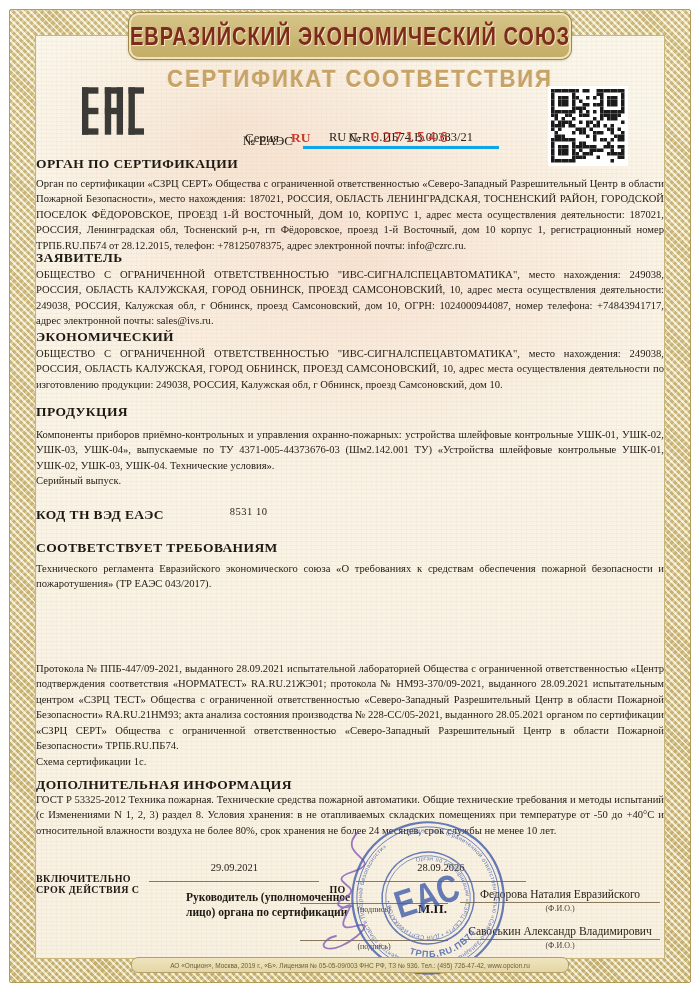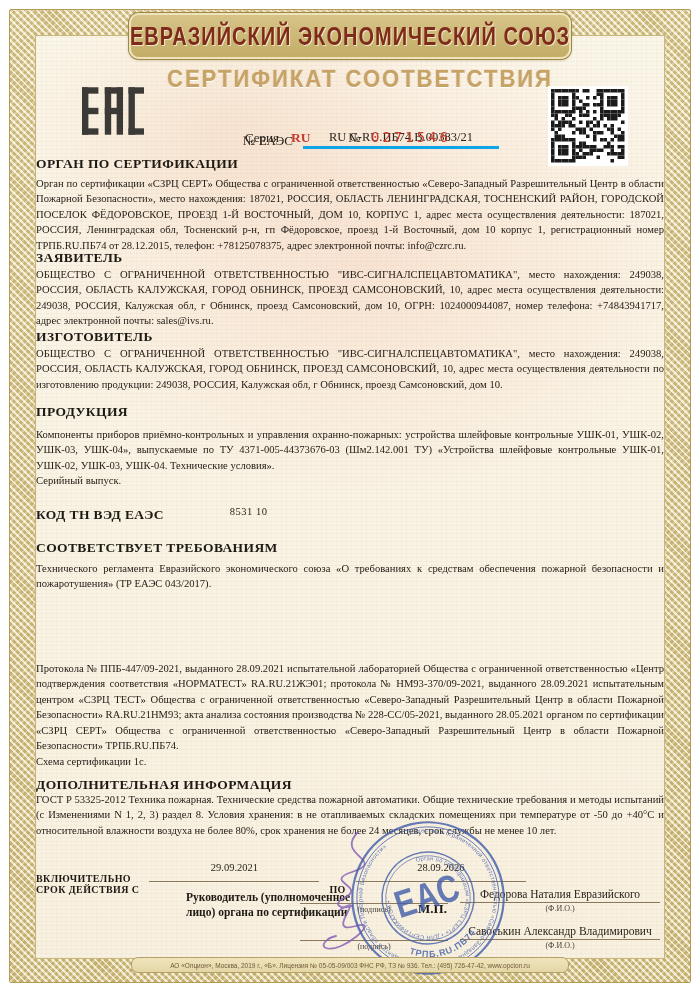--- a/index.html
+++ b/index.html
@@ -371,21 +371,21 @@
         <rect x="24.0" y="73.0" width="3.5" height="3.5" fill="#1b1b1b"></rect>
         <rect x="62.5" y="73.0" width="3.5" height="3.5" fill="#1b1b1b"></rect>
       </svg></div>
 
   <div class="sec-head" id="sec-organ-h">ОРГАН ПО СЕРТИФИКАЦИИ</div>
   <div class="sec-body" id="sec-organ-b">Орган по сертификации «СЗРЦ СЕРТ» Общества с ограниченной ответственностью «Северо-Западный Разрешительный Центр в области Пожарной Безопасности», место нахождения: 187021, РОССИЯ, ОБЛАСТЬ ЛЕНИНГРАДСКАЯ, ТОСНЕНСКИЙ РАЙОН, ГОРОДСКОЙ ПОСЕЛОК ФЁДОРОВСКОЕ, ПРОЕЗД 1-Й ВОСТОЧНЫЙ, ДОМ 10, КОРПУС 1, адрес места осуществления деятельности: 187021, РОССИЯ, Ленинградская обл, Тосненский р-н, гп Фёдоровское, проезд 1-й Восточный, дом 10 корпус 1, регистрационный номер ТРПБ.RU.ПБ74 от 28.12.2015, телефон: +78125078375, адрес электронной почты: info@czrc.ru.</div>
 
   <div class="sec-head" id="sec-applicant-h">ЗАЯВИТЕЛЬ</div>
   <div class="sec-body" id="sec-applicant-b">ОБЩЕСТВО С ОГРАНИЧЕННОЙ ОТВЕТСТВЕННОСТЬЮ "ИВС-СИГНАЛСПЕЦАВТОМАТИКА", место нахождения: 249038, РОССИЯ, ОБЛАСТЬ КАЛУЖСКАЯ, ГОРОД ОБНИНСК, ПРОЕЗД САМСОНОВСКИЙ, 10, адрес места осуществления деятельности: 249038, РОССИЯ, Калужская обл, г Обнинск, проезд Самсоновский, дом 10, ОГРН: 1024000944087, номер телефона: +74843941717, адрес электронной почты: sales@ivs.ru.</div>
 
-  <div class="sec-head" id="sec-manufacturer-h">ИЗГОТОВИТЕЛЬ</div>
+  <div class="sec-head" id="sec-manufacturer-h">ЭКОНОМИЧЕСКИЙ</div>
   <div class="sec-body" id="sec-manufacturer-b">ОБЩЕСТВО С ОГРАНИЧЕННОЙ ОТВЕТСТВЕННОСТЬЮ "ИВС-СИГНАЛСПЕЦАВТОМАТИКА", место нахождения: 249038, РОССИЯ, ОБЛАСТЬ КАЛУЖСКАЯ, ГОРОД ОБНИНСК, ПРОЕЗД САМСОНОВСКИЙ, 10, адрес места осуществления деятельности по изготовлению продукции: 249038, РОССИЯ, Калужская обл, г Обнинск, проезд Самсоновский, дом 10.</div>
 
   <div class="sec-head" id="sec-product-h">ПРОДУКЦИЯ</div>
   <div class="sec-body" id="sec-product-b">
     <div>Компоненты приборов приёмно-контрольных и управления охранно-пожарных: устройства шлейфовые контрольные УШК-01, УШК-02, УШК-03, УШК-04», выпускаемые по ТУ 4371-005-44373676-03 (Шм2.142.001 ТУ) «Устройства шлейфовые контрольные УШК-01, УШК-02, УШК-03, УШК-04. Технические условия».</div>
     <div>Серийный выпуск.</div>
   </div>
 
   <div id="sec-tnved">
     <span class="sec-head" style="position:static">КОД ТН ВЭД ЕАЭС</span>

